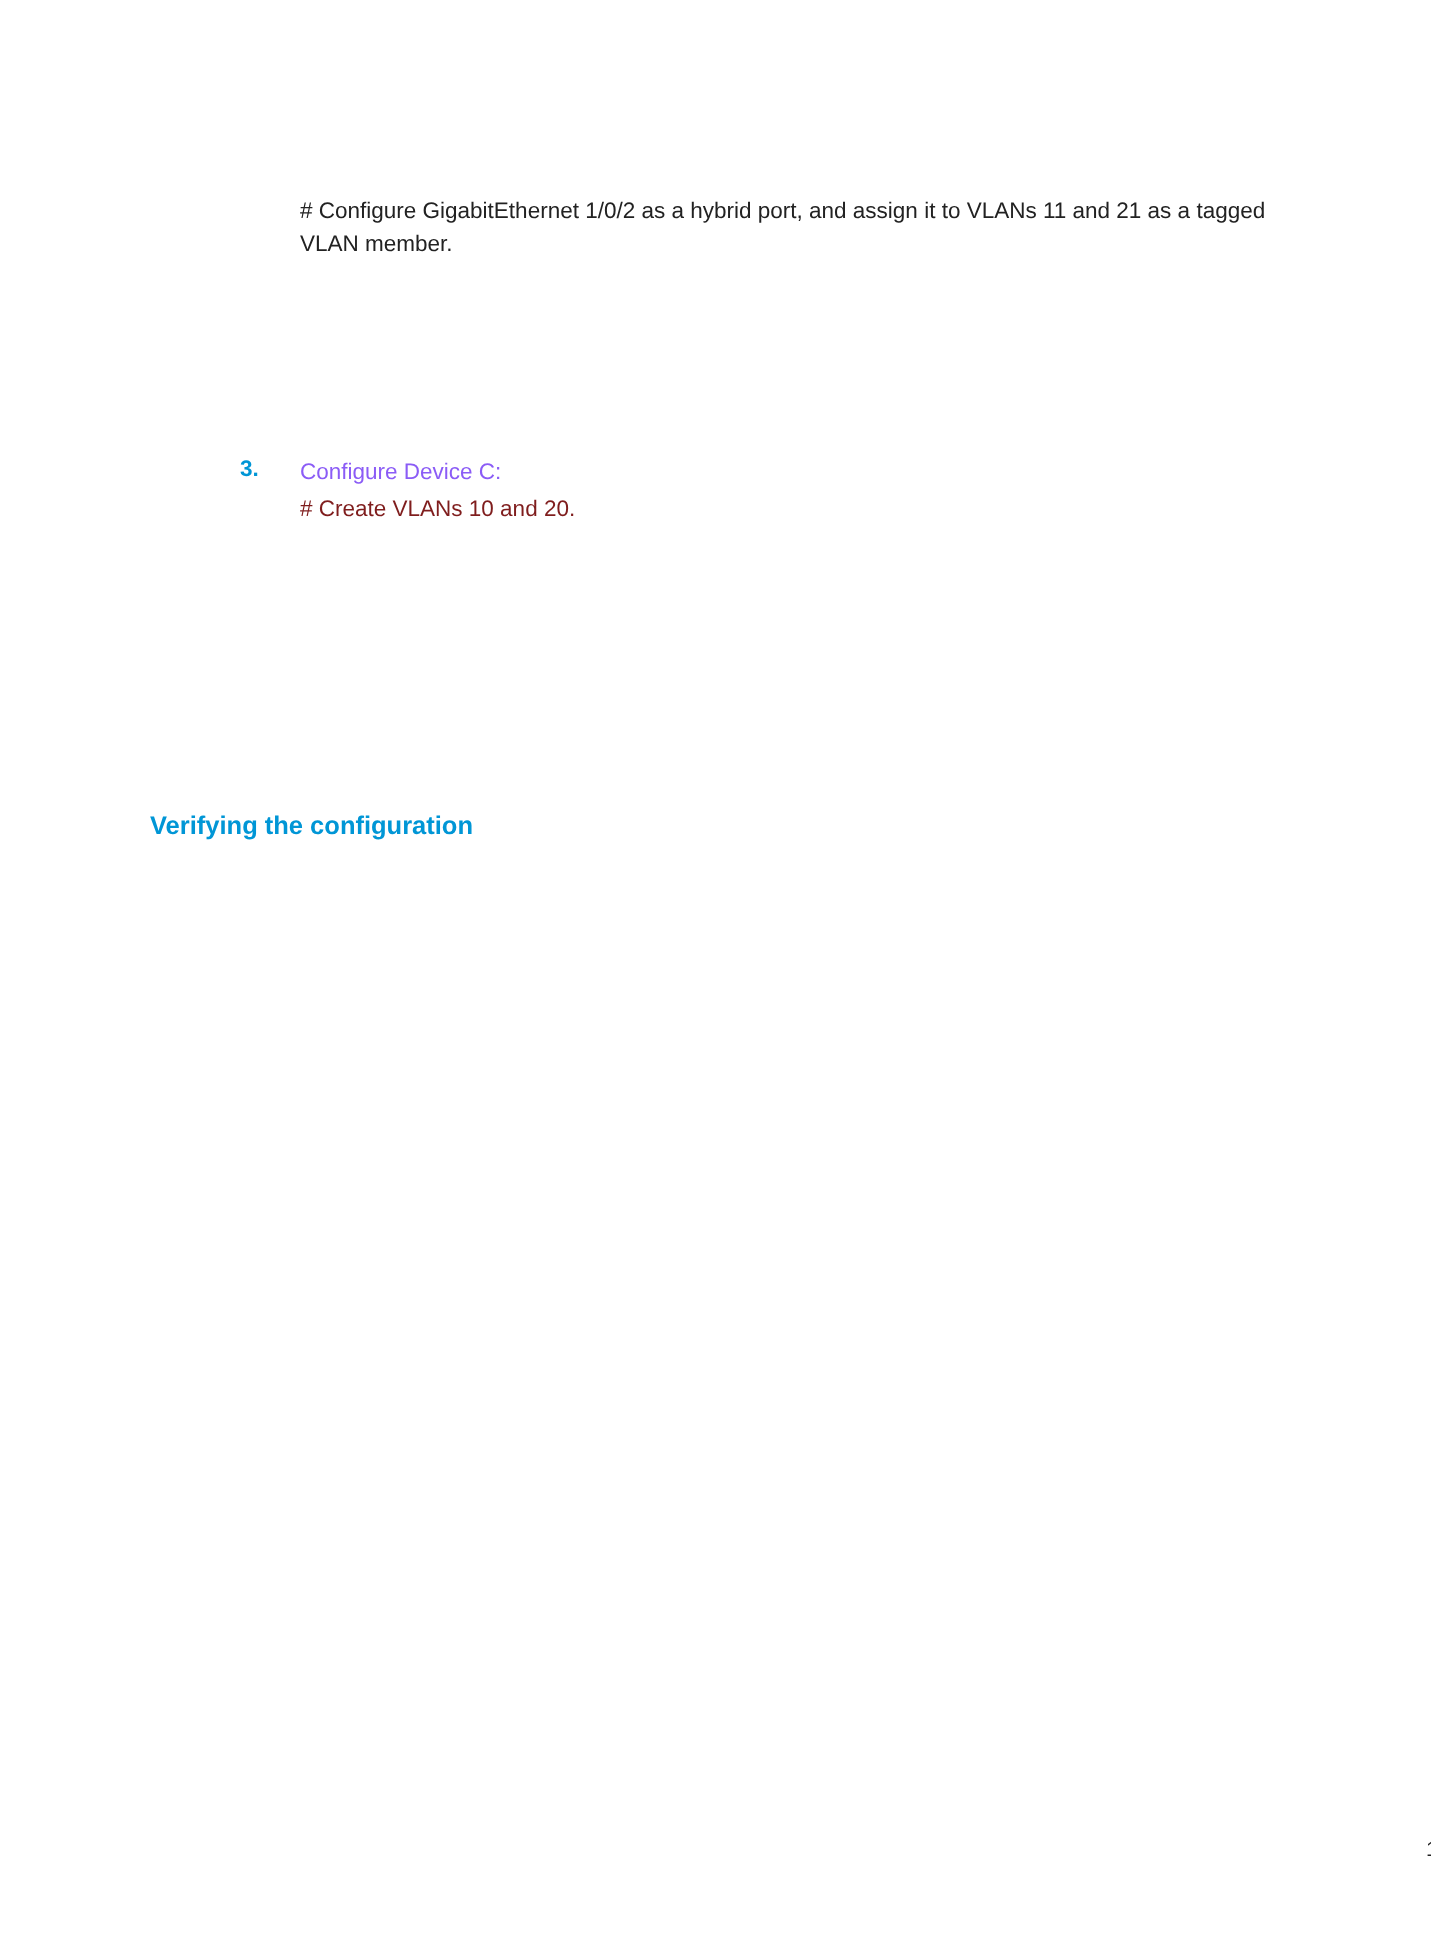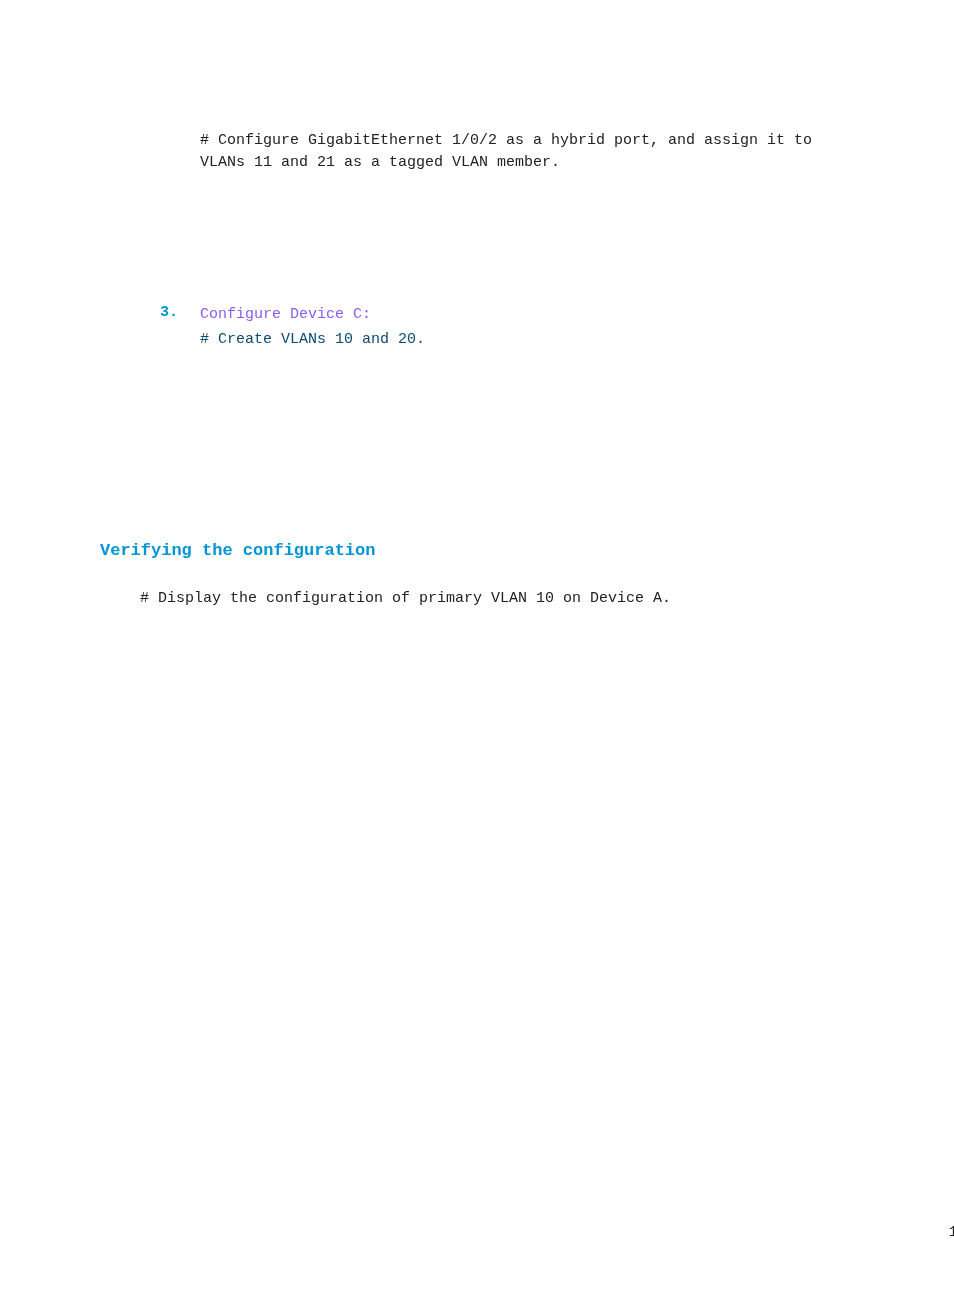--- a/index.html
+++ b/index.html
@@ -1,15 +1,15 @@
 <!DOCTYPE html>
 <html><head>
 <meta charset="utf-8">
 <style>
-  * { margin: 0; padding: 0; box-sizing: border-box; font-family: Liberation Mono, monospace; }
+  * { margin: 0; padding: 0; box-sizing: border-box; }
   body {
     width: 954px;
     height: 1296px;
     background: #fff;
     font-family: Arial, Helvetica, sans-serif;
     position: relative;
     color: #000;
   }
   .page {
     padding: 130px 100px 0 100px;
@@ -37,21 +37,21 @@
   }
   .list-content {
     font-size: 15px;
     line-height: 1.45;
     color: #8b5cf6;
   }
   .sub-line {
     margin-left: 100px;
     font-size: 15px;
     line-height: 1.45;
-    color: #0c4a6e;
+    color: #7f1d1d;
     margin-top: 4px;
   }
   .section-heading {
     color: #0096d6;
     font-weight: bold;
     font-size: 17px;
     margin-top: 60px;
     margin-bottom: 28px;
   }
   .verify-text {
@@ -92,17 +92,16 @@
   </div>
   <div class="sub-line"># Create VLANs 10 and 20.</div>
 
   <div class="spacer-large"></div>
 
 
   <div style="height:40px;"></div>
 
   <div class="section-heading">Verifying the configuration</div>
 
-  <div class="verify-text"># Display the configuration of primary VLAN 10 on Device A.</div>
 
 </div>
 
 <div class="page-num">163</div>
 
 </body></html>

